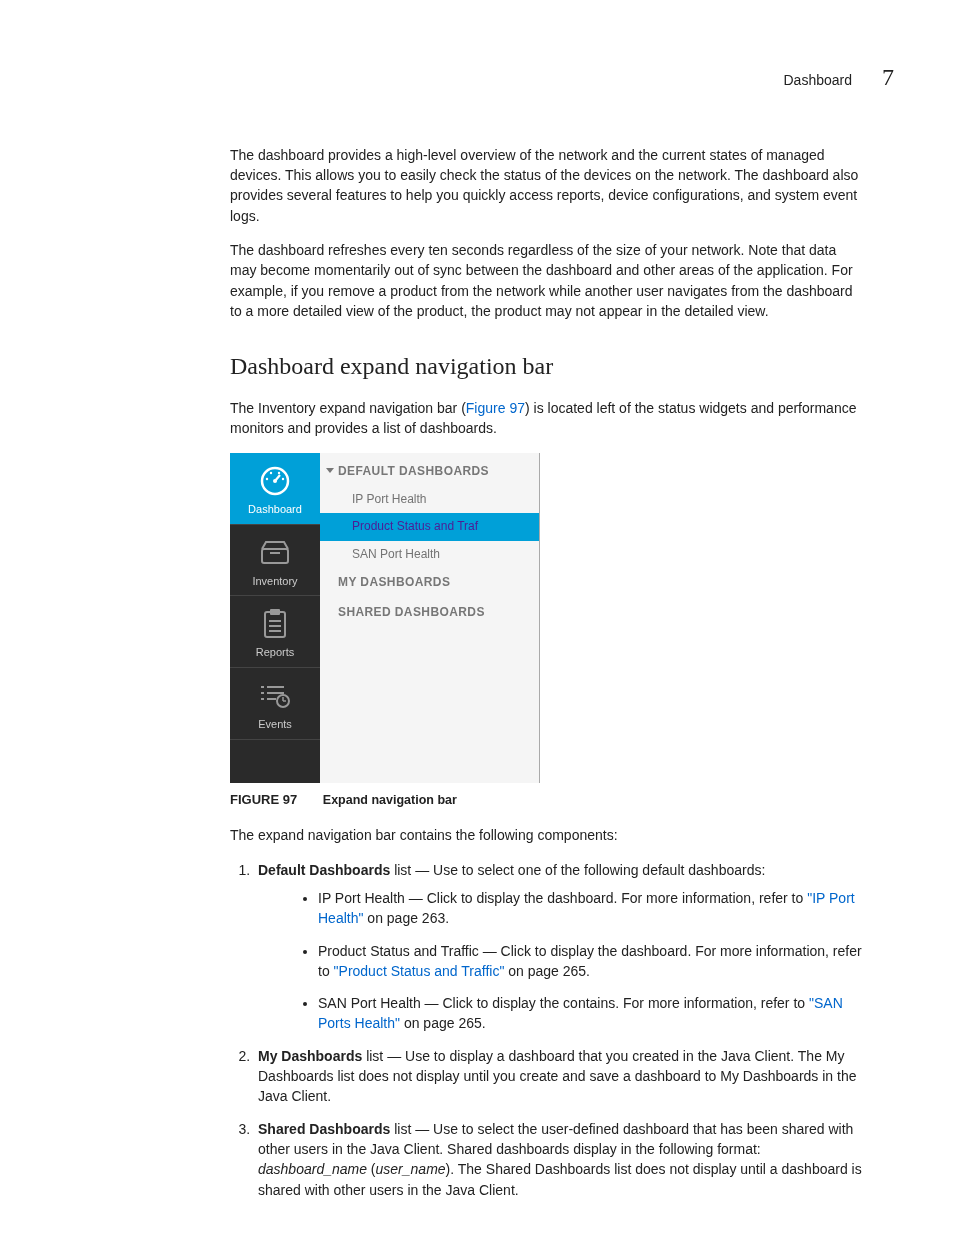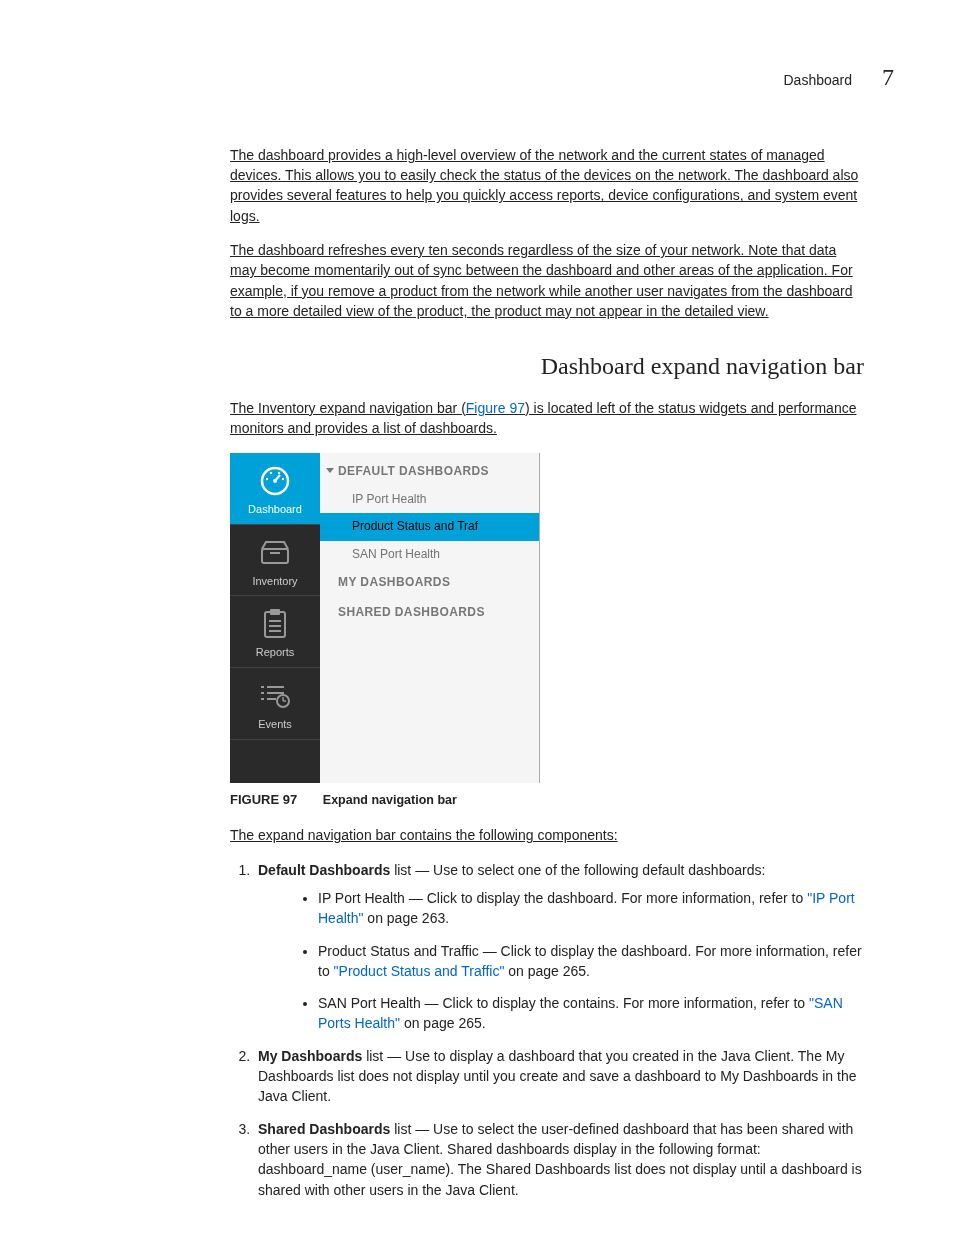--- a/index.html
+++ b/index.html
@@ -15,27 +15,26 @@
   .header {
     display: flex;
     justify-content: flex-end;
     align-items: baseline;
     gap: 30px;
     margin-bottom: 50px;
   }
   .header-label { font-size: 14px; }
   .header-number { font-size: 24px; font-family: Georgia, 'Times New Roman', serif; }
   .content { margin-left: 170px; margin-right: 30px; }
-  .para { margin-bottom: 14px; text-decoration: underline; }
+  .para { margin-bottom: 14px; }
   h2 {
     font-family: Georgia, 'Times New Roman', serif;
     font-size: 24px;
     font-weight: 400;
     margin: 28px 0 14px 0;
-    text-align: right;
   }
   .link { color: #0066cc; }
   .figure-wrap { margin: 14px 0 8px 0; }
   .figure {
     display: flex;
     width: 310px;
     height: 330px;
     border-right: 1px solid #aaa;
     background: #fff;
   }
@@ -81,31 +80,31 @@
     border-left: 4px solid transparent;
     border-right: 4px solid transparent;
   }
   .dash-line {
     color: #737373;
     padding: 5px 8px 5px 32px;
     cursor: pointer;
   }
   .dash-line.selected {
     background: #00a0d8;
-    color: #000000;
+    color: #4c1d95;
   }
   .fig-caption { font-size: 13px; margin: 8px 0 16px 0; }
   .fig-caption .lbl { font-weight: bold; }
   .fig-caption .txt { margin-left: 22px; font-weight: bold; font-size: 12.5px; }
   ol.numbered { list-style: decimal; padding-left: 24px; margin: 8px 0; }
   ol.numbered > li { margin-bottom: 12px; padding-left: 4px; }
   ul.bullets { list-style: disc; padding-left: 48px; margin-top: 8px; }
   ul.bullets > li { margin-bottom: 12px; margin-left: 12px; }
   .bold { font-weight: bold; }
-  .ital { }
+  .ital { font-style: italic; }
 </style>
 </head>
 <body>
 
 <div class="header">
   <span class="header-label">Dashboard</span>
   <span class="header-number">7</span>
 </div>
 
 <div class="content">

